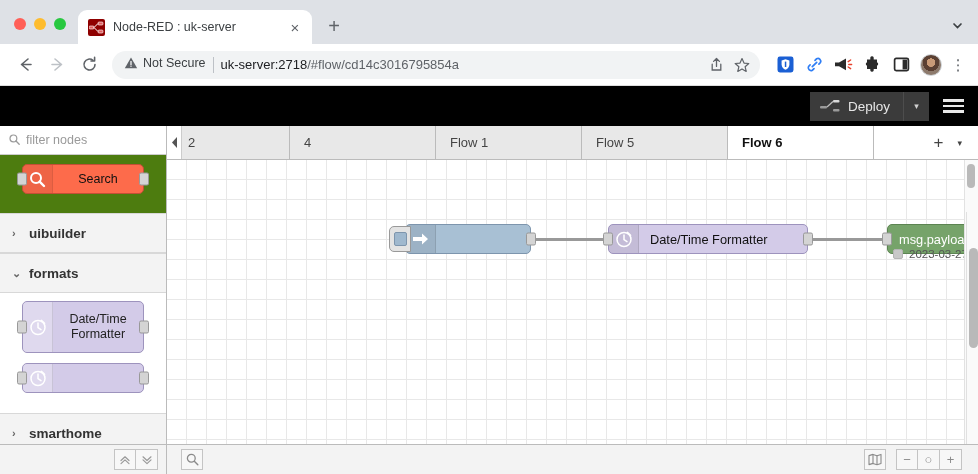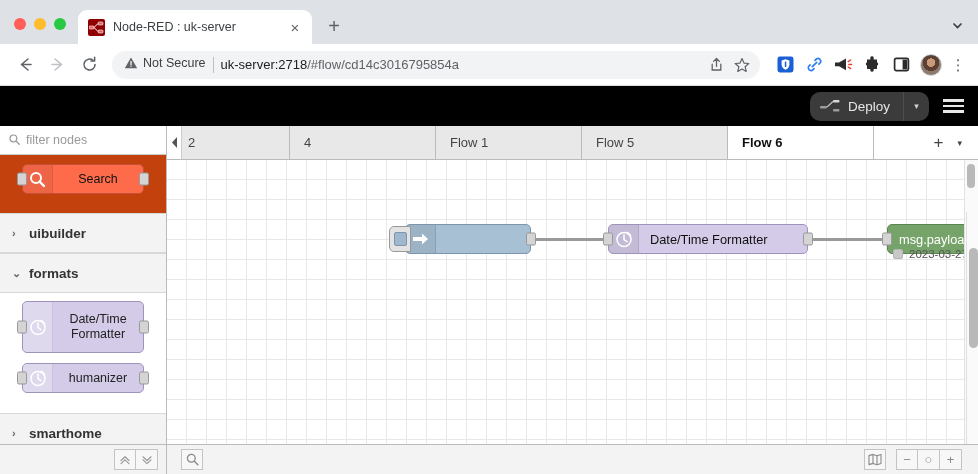--- a/index.html
+++ b/index.html
@@ -95,21 +95,21 @@
   
   .nr-header {
     height: 40px; background: #000; display: flex; align-items: center;
     padding: 0 12px; position: relative;
   }
   .nr-logo { display: flex; align-items: center; gap: 9px; }
   .nr-title { color: #fff; font-size: 16px; letter-spacing: .1px; }
   .nr-right { margin-left: auto; display: flex; align-items: center; gap: 12px; }
   .deploy {
     background: #3b3b3b; height: 29px; display: flex; align-items: center;
-    border-radius: 10px; overflow: hidden;
+    border-radius: 0; overflow: hidden;
   }
   .deploy-main {
     display: flex; align-items: center; gap: 8px; padding: 0 13px 0 10px;
     height: 100%; color: #e6e6e6; font-size: 13.5px;
   }
   .deploy-caret {
     width: 26px; height: 100%; display: flex; align-items: center;
     justify-content: center; border-left: 1px solid #4d4d4d; color: #d0d0d0;
     font-size: 9px;
   }
@@ -128,21 +128,21 @@
     height: 29px; border-bottom: 1px solid #ccc; display: flex;
     align-items: center; gap: 6px; padding: 0 9px; flex: 0 0 29px;
   }
   .filter-nodes .mag { color: #999; font-size: 11px; }
   .filter-nodes input {
     border: 0; outline: 0; font-size: 12.5px; color: #555;
     font-family: "Liberation Sans", sans-serif; width: 100%; background: transparent;
   }
   .filter-nodes input::placeholder { color: #9a9a9a; }
   .palette-scroll { flex: 1; overflow: hidden; position: relative; background: #fff; }
-  .pal-nodes { padding: 9px 0 9px 0; background: #c2410c; }
+  .pal-nodes { padding: 9px 0 9px 0; background: #4d7c0f; }
   .pal-cat {
     height: 40px; display: flex; align-items: center; gap: 9px;
     padding: 0 12px; background: #f3f3f3; border-top: 1px solid #d8d8d8;
     border-bottom: 1px solid #d8d8d8; font-size: 13.5px; font-weight: bold;
     color: #333;
   }
   .pal-cat .tw { color: #666; font-size: 11px; width: 8px; }
   .pal-body { padding: 8px 0 10px 0; background: #fff; }
 
   .pnode {
@@ -500,21 +500,20 @@
 
           <div class="pnode purple">
             <span class="pport in"></span>
             <span class="icon-pane">
               <svg width="20" height="20" viewBox="0 0 20 20">
                   <circle cx="10" cy="10.5" r="7" stroke="#fff" stroke-width="1.5" fill="none"></circle>
                   <path d="M10 6 V10.5 L13 12.6" stroke="#fff" stroke-width="1.5" fill="none" stroke-linecap="round"></path>
                   <path d="M13.4 3.4 L16.6 6.2" stroke="#fff" stroke-width="1.5" stroke-linecap="round"></path>
                 </svg>
             </span>
-            <span class="lbl">humanizer</span>
             <span class="pport out"></span>
           </div>
         </div>
 
         <div class="pal-cat">
           <span class="tw">›</span>
           <span>smarthome</span>
         </div>
 
       </div>

